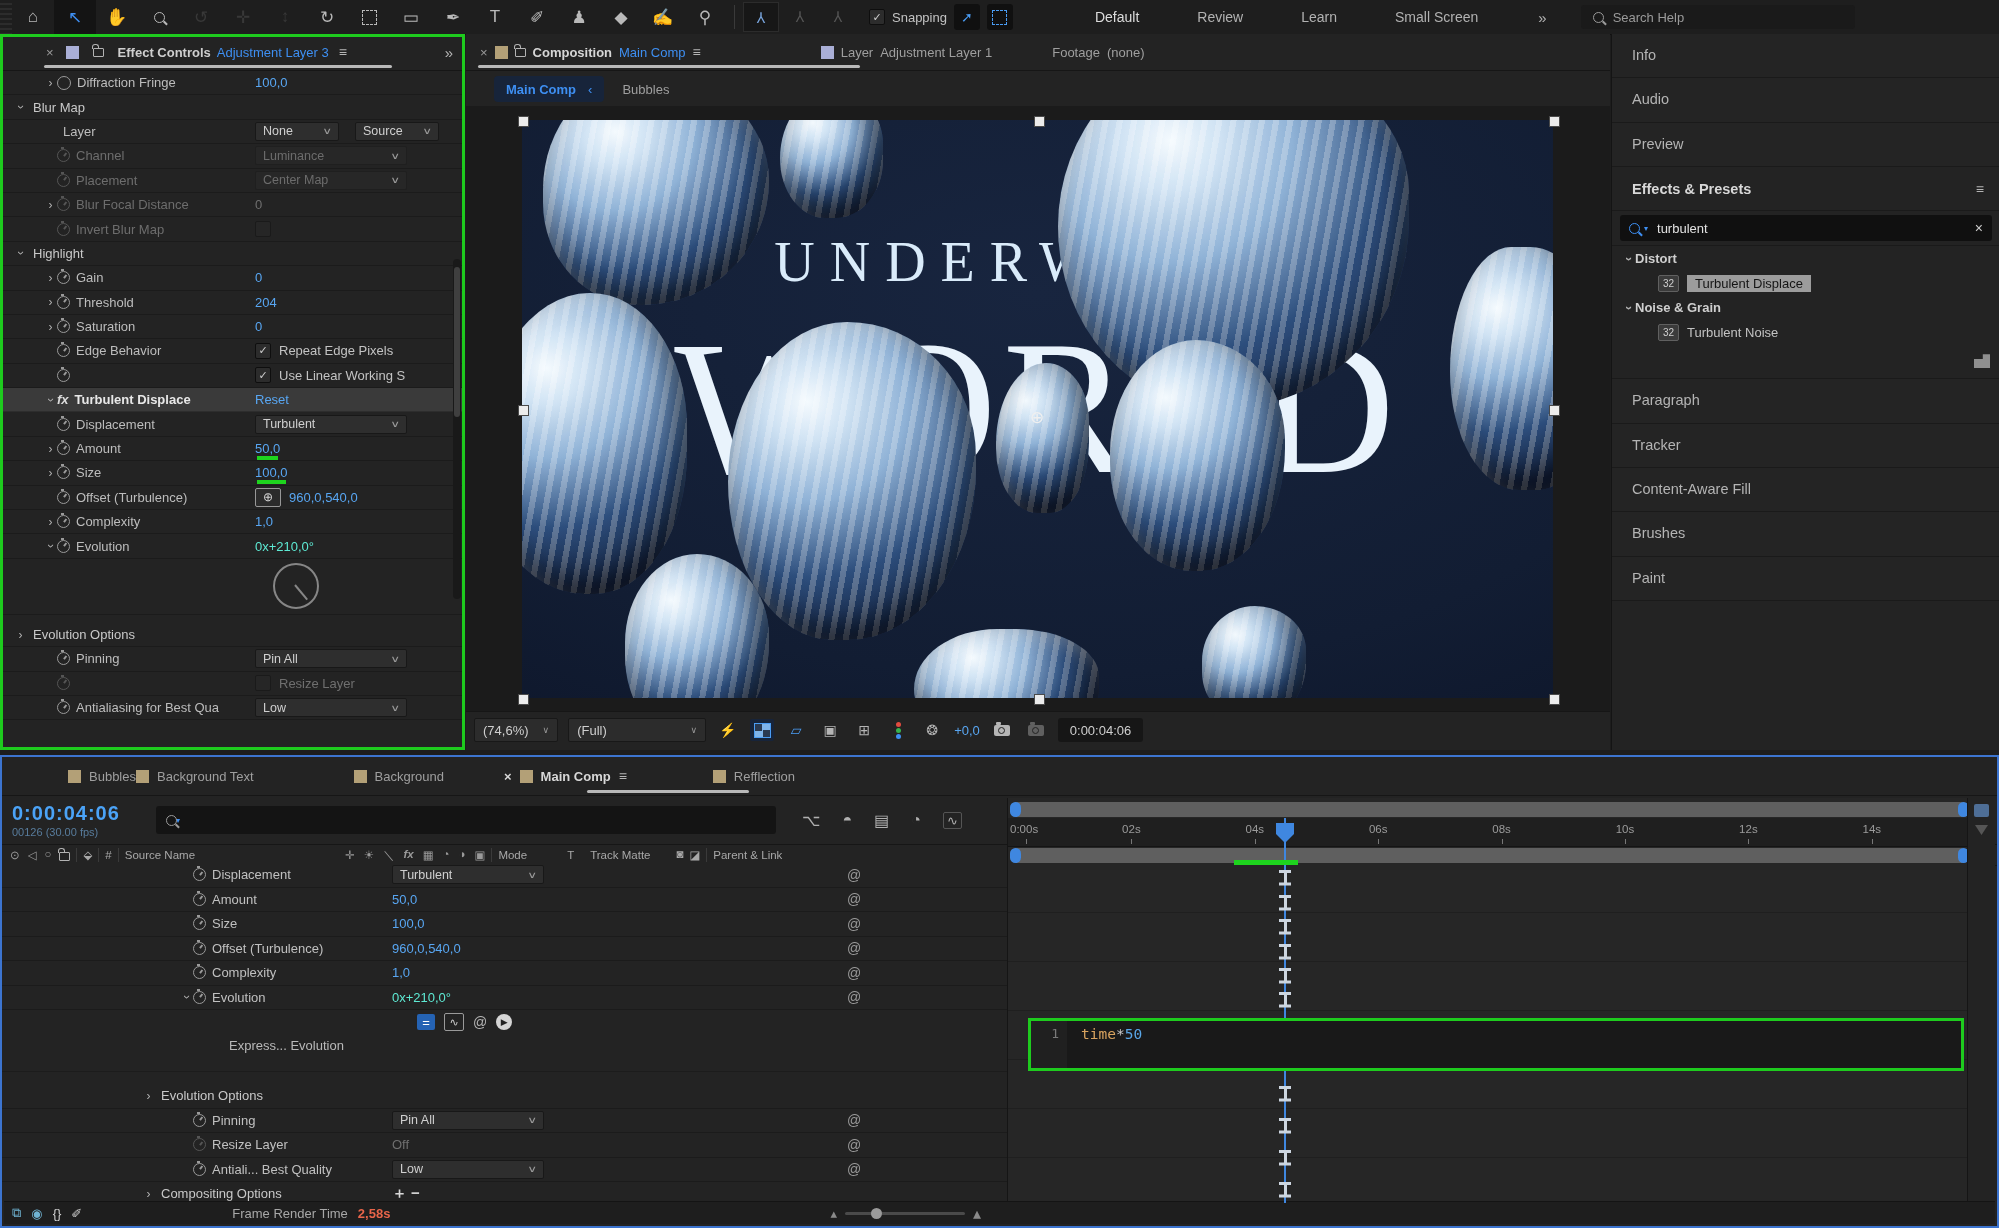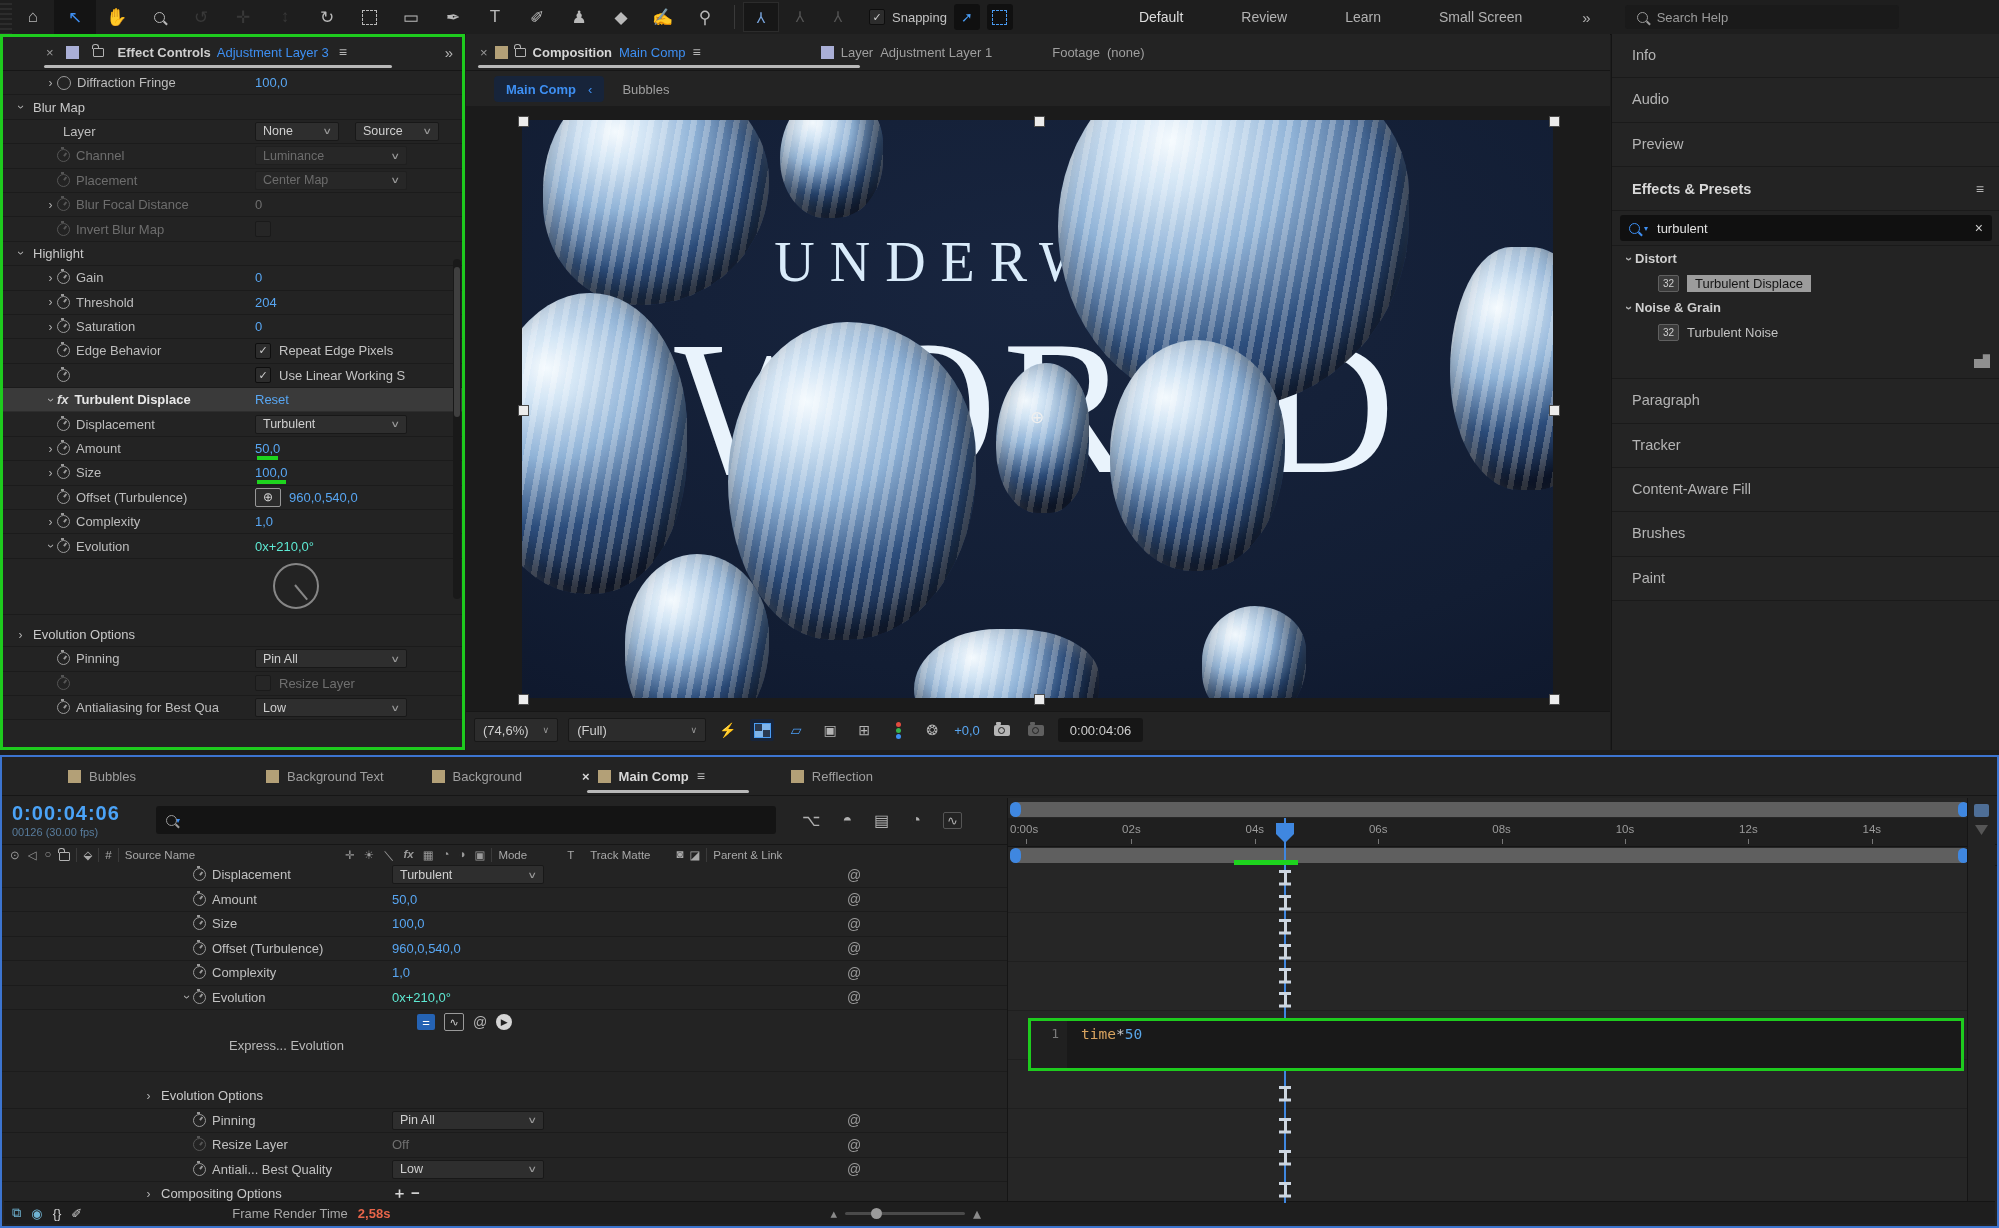--- a/index.html
+++ b/index.html
@@ -12,21 +12,21 @@
   .tool.dim{color:#5c5c5c;}
   .tb-sep{width:1px;height:24px;background:#3a3a3a;margin:0 8px;}
   .axis{width:34px;height:28px;display:flex;align-items:center;justify-content:center;font-size:15px;color:#565656;}
   .axis.first{background:#171717;color:#7aa7e0;border:1px solid #2c2c2c;}
   .snap-group{display:flex;align-items:center;gap:7px;margin-left:14px;}
   .cb{width:14px;height:14px;background:#2c2c2c;border:1px solid #0e0e0e;border-radius:2px;display:inline-flex;align-items:center;justify-content:center;font-size:11px;color:#cfcfcf;flex:none;}
   .snapbox{width:26px;height:26px;background:#101010;border-radius:3px;display:inline-flex;align-items:center;justify-content:center;color:#4a9df5;font-size:14px;}
   .dashsq{width:13px;height:13px;border:1px dashed #4a9df5;}
   #workspaces{display:flex;gap:58px;margin-left:82px;}
   .ws{color:#b2b2b2;font-size:14px;}
-  .ws.active{color:#dcdcdc;margin-left:44px;}
+  .ws.active{color:#dcdcdc;}
   .ws-overflow{margin-left:60px;color:#b2b2b2;font-size:15px;}
   .help-search{margin-left:34px;display:flex;align-items:center;gap:9px;background:#1a1a1a;border-radius:3px;height:24px;padding:0 12px;width:250px;color:#9a9a9a;}
   .mag{width:9px;height:9px;border:1.6px solid currentColor;border-radius:50%;position:relative;flex:none;}
   .mag::after{content:"";position:absolute;width:5px;height:1.6px;background:currentColor;transform:rotate(45deg);right:-4px;bottom:-2px;}
   
   .sw{width:11px;height:11px;border:1px solid #9a9a9a;border-radius:50%;position:relative;flex:none;}
   .sw::before{content:"";position:absolute;top:-3px;left:3px;width:3px;height:2px;background:#9a9a9a;}
   .sw::after{content:"";position:absolute;left:4.5px;top:1.5px;width:1.5px;height:4px;background:#9a9a9a;transform-origin:bottom;transform:rotate(38deg);}
   .dim{opacity:.42;}
   .caret{display:inline-block;width:13px;color:#b0b0b0;font-size:12px;text-align:center;flex:none;}
@@ -626,25 +626,25 @@
         <div class="rp-item">Paint</div>
       </div>
   </div>
 
   <div id="timeline">
     <div id="tl-tabs">
         <div class="ttab" style="margin-left: 66px;">
           <span class="sqt"></span>
           <span>Bubbles</span>
         </div>
-        <div class="ttab" style="margin-left: 130px;">
+        <div class="ttab" style="">
           <span class="sqt"></span>
           <span>Background Text</span>
         </div>
-        <div class="ttab" style="margin-left: 48px;">
+        <div class="ttab" style="margin-left: 100px;">
           <span class="sqt"></span>
           <span>Background</span>
         </div>
         <div class="ttab active" style="margin-left: 60px;">
           <span>×</span>
           <span class="sqt"></span>
           <span>Main Comp</span>
           <span class="hamb">≡</span>
         </div>
         <div class="ttab" style="margin-left: 86px;">

